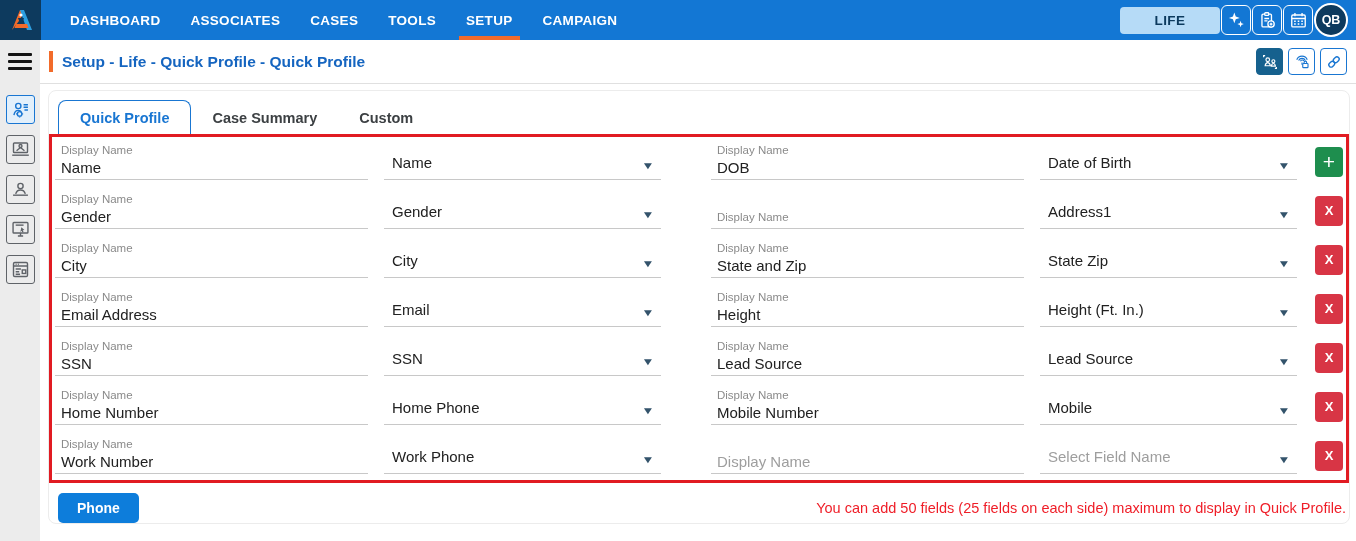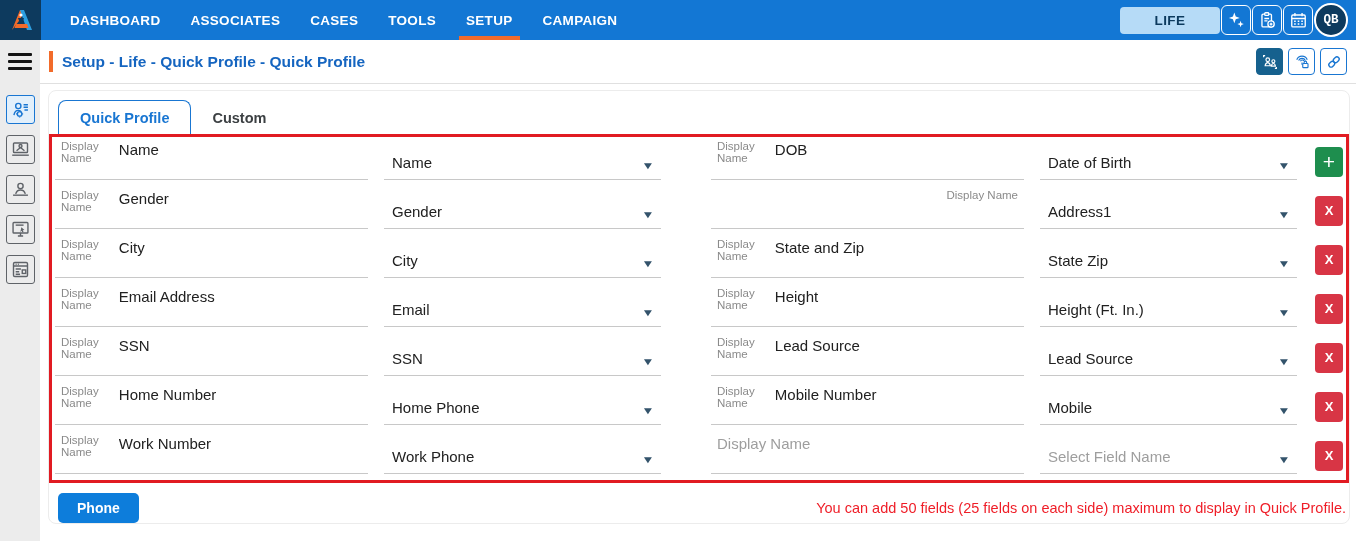--- a/index.html
+++ b/index.html
@@ -12,21 +12,21 @@
   .nav-menu { display:flex; align-items:stretch; list-style:none; margin-left:14px; }
   .nav-item { display:flex; align-items:center; padding:0 15px; color:#fff; font-size:13.5px;
               font-weight:bold; letter-spacing:.3px; cursor:pointer; position:relative; }
   .nav-item.active::after { content:""; position:absolute; left:8px; right:8px; bottom:0; height:4px; background:#f26b2a; }
   .nav-right { margin-left:auto; display:flex; align-items:center; gap:1px; padding-right:8px; }
   .mode-btn { width:100px; height:27px; background:#b6dbf7; color:#0c3a5e; font-weight:bold; font-size:13.5px;
               border:none; border-radius:4px; cursor:pointer; letter-spacing:.4px; }
   .nav-icon-btn { width:30px; height:30px; border:1.5px solid #fff; border-radius:6px; background:transparent;
                   display:flex; align-items:center; justify-content:center; cursor:pointer; color:#fff; }
   .avatar { width:34px; height:34px; border-radius:50%; background:#0d3a5e; border:2px solid #fff; color:#fff;
-            font-weight:bold; font-size:12.5px; display:flex; align-items:center; justify-content:center; cursor:pointer;font-family:Liberation Mono, monospace; }
+            font-weight:bold; font-size:12.5px; display:flex; align-items:center; justify-content:center; cursor:pointer; }
 
   
   .headerbar { height:44px; display:flex; align-items:center; border-bottom:1px solid #e0e0e0; background:#fff; }
   .hamburger { width:40px; height:44px; background:#ececec; display:flex; flex-direction:column; gap:4px;
                align-items:center; justify-content:center; cursor:pointer; flex:none; }
   .hamburger span { display:block; width:24px; height:3px; background:#141414; border-radius:1px; }
   .crumb-accent { width:4px; height:21px; background:#f26b2a; margin-left:9px; flex:none; }
   .breadcrumb { margin-left:9px; color:#1565c0; font-size:15.5px; font-weight:bold; }
   .header-right { margin-left:auto; display:flex; gap:5px; padding-right:9px; }
   .hdr-icon-btn { width:27px; height:27px; border-radius:4px; display:flex; align-items:center; justify-content:center; cursor:pointer; }
@@ -44,21 +44,21 @@
   
   .main { flex:1; padding:6px 8px 0 8px; }
   .card { border:1px solid #ececec; border-radius:8px; }
   .tabs { display:flex; align-items:flex-end; padding-left:9px; height:43px; }
   .tab { padding:9px 21px 8px; font-size:14.5px; font-weight:bold; color:#3c4043; cursor:pointer; }
   .tab.active { color:#1976d2; border:1px solid #1976d2; border-bottom:none; border-radius:8px 8px 0 0; background:#fff; }
 
   .panel { border:3px solid #e11b22; padding:0 3px; }
   .frow { display:grid; grid-template-columns:313px 16px 277px 50px 313px 16px 257px 18px 28px;
           height:49px; align-items:stretch; }
-  .mfield { display:flex; flex-direction:row; justify-content:flex-end; border-bottom:1px solid #c8c8c8;
+  .mfield { display:flex; flex-direction:column; justify-content:flex-end; border-bottom:1px solid #c8c8c8;
             margin:3px 0 6px; padding:0 6px 3px; }
   .mlabel { font-size:11.5px; color:#8a8a8a; margin-bottom:2px; }
   .mfield input { border:none; outline:none; background:transparent; font-family:"Liberation Sans",sans-serif;
                   font-size:15px; color:#212121; height:18px; width:100%; }
   .mfield input::placeholder { color:#9e9e9e; }
   .mselect { display:flex; align-items:flex-end; justify-content:space-between; border-bottom:1px solid #c8c8c8;
              margin:3px 0 6px; padding:0 8px 8px; cursor:pointer; }
   .sval { font-size:15px; color:#212121; }
   .sval.ph { color:#9e9e9e; }
   .caret { font-size:10px; color:#33536b; transform:scaleX(1.35); }
@@ -202,20 +202,21 @@
         <path d="M6.5 11.5h6M6.5 14.5h4M6.5 17.5h5"></path>
         <rect x="14" y="12.5" width="4" height="4"></rect>
       </svg>
     </button>
   </div>
 
   <div class="main">
     <div class="card">
       <div class="tabs" id="tab-bar">
           <div class="tab active">Quick Profile</div>
+          <div class="tab">Case Summary</div>
           <div class="tab">Custom</div>
         </div>
 
       <div class="panel" id="field-panel">
   <div class="frow">
     <div class="mfield lf-field">
       <div class="mlabel">Display Name</div>
       <input type="text" value="Name" style="">
     </div>
     <div></div>

